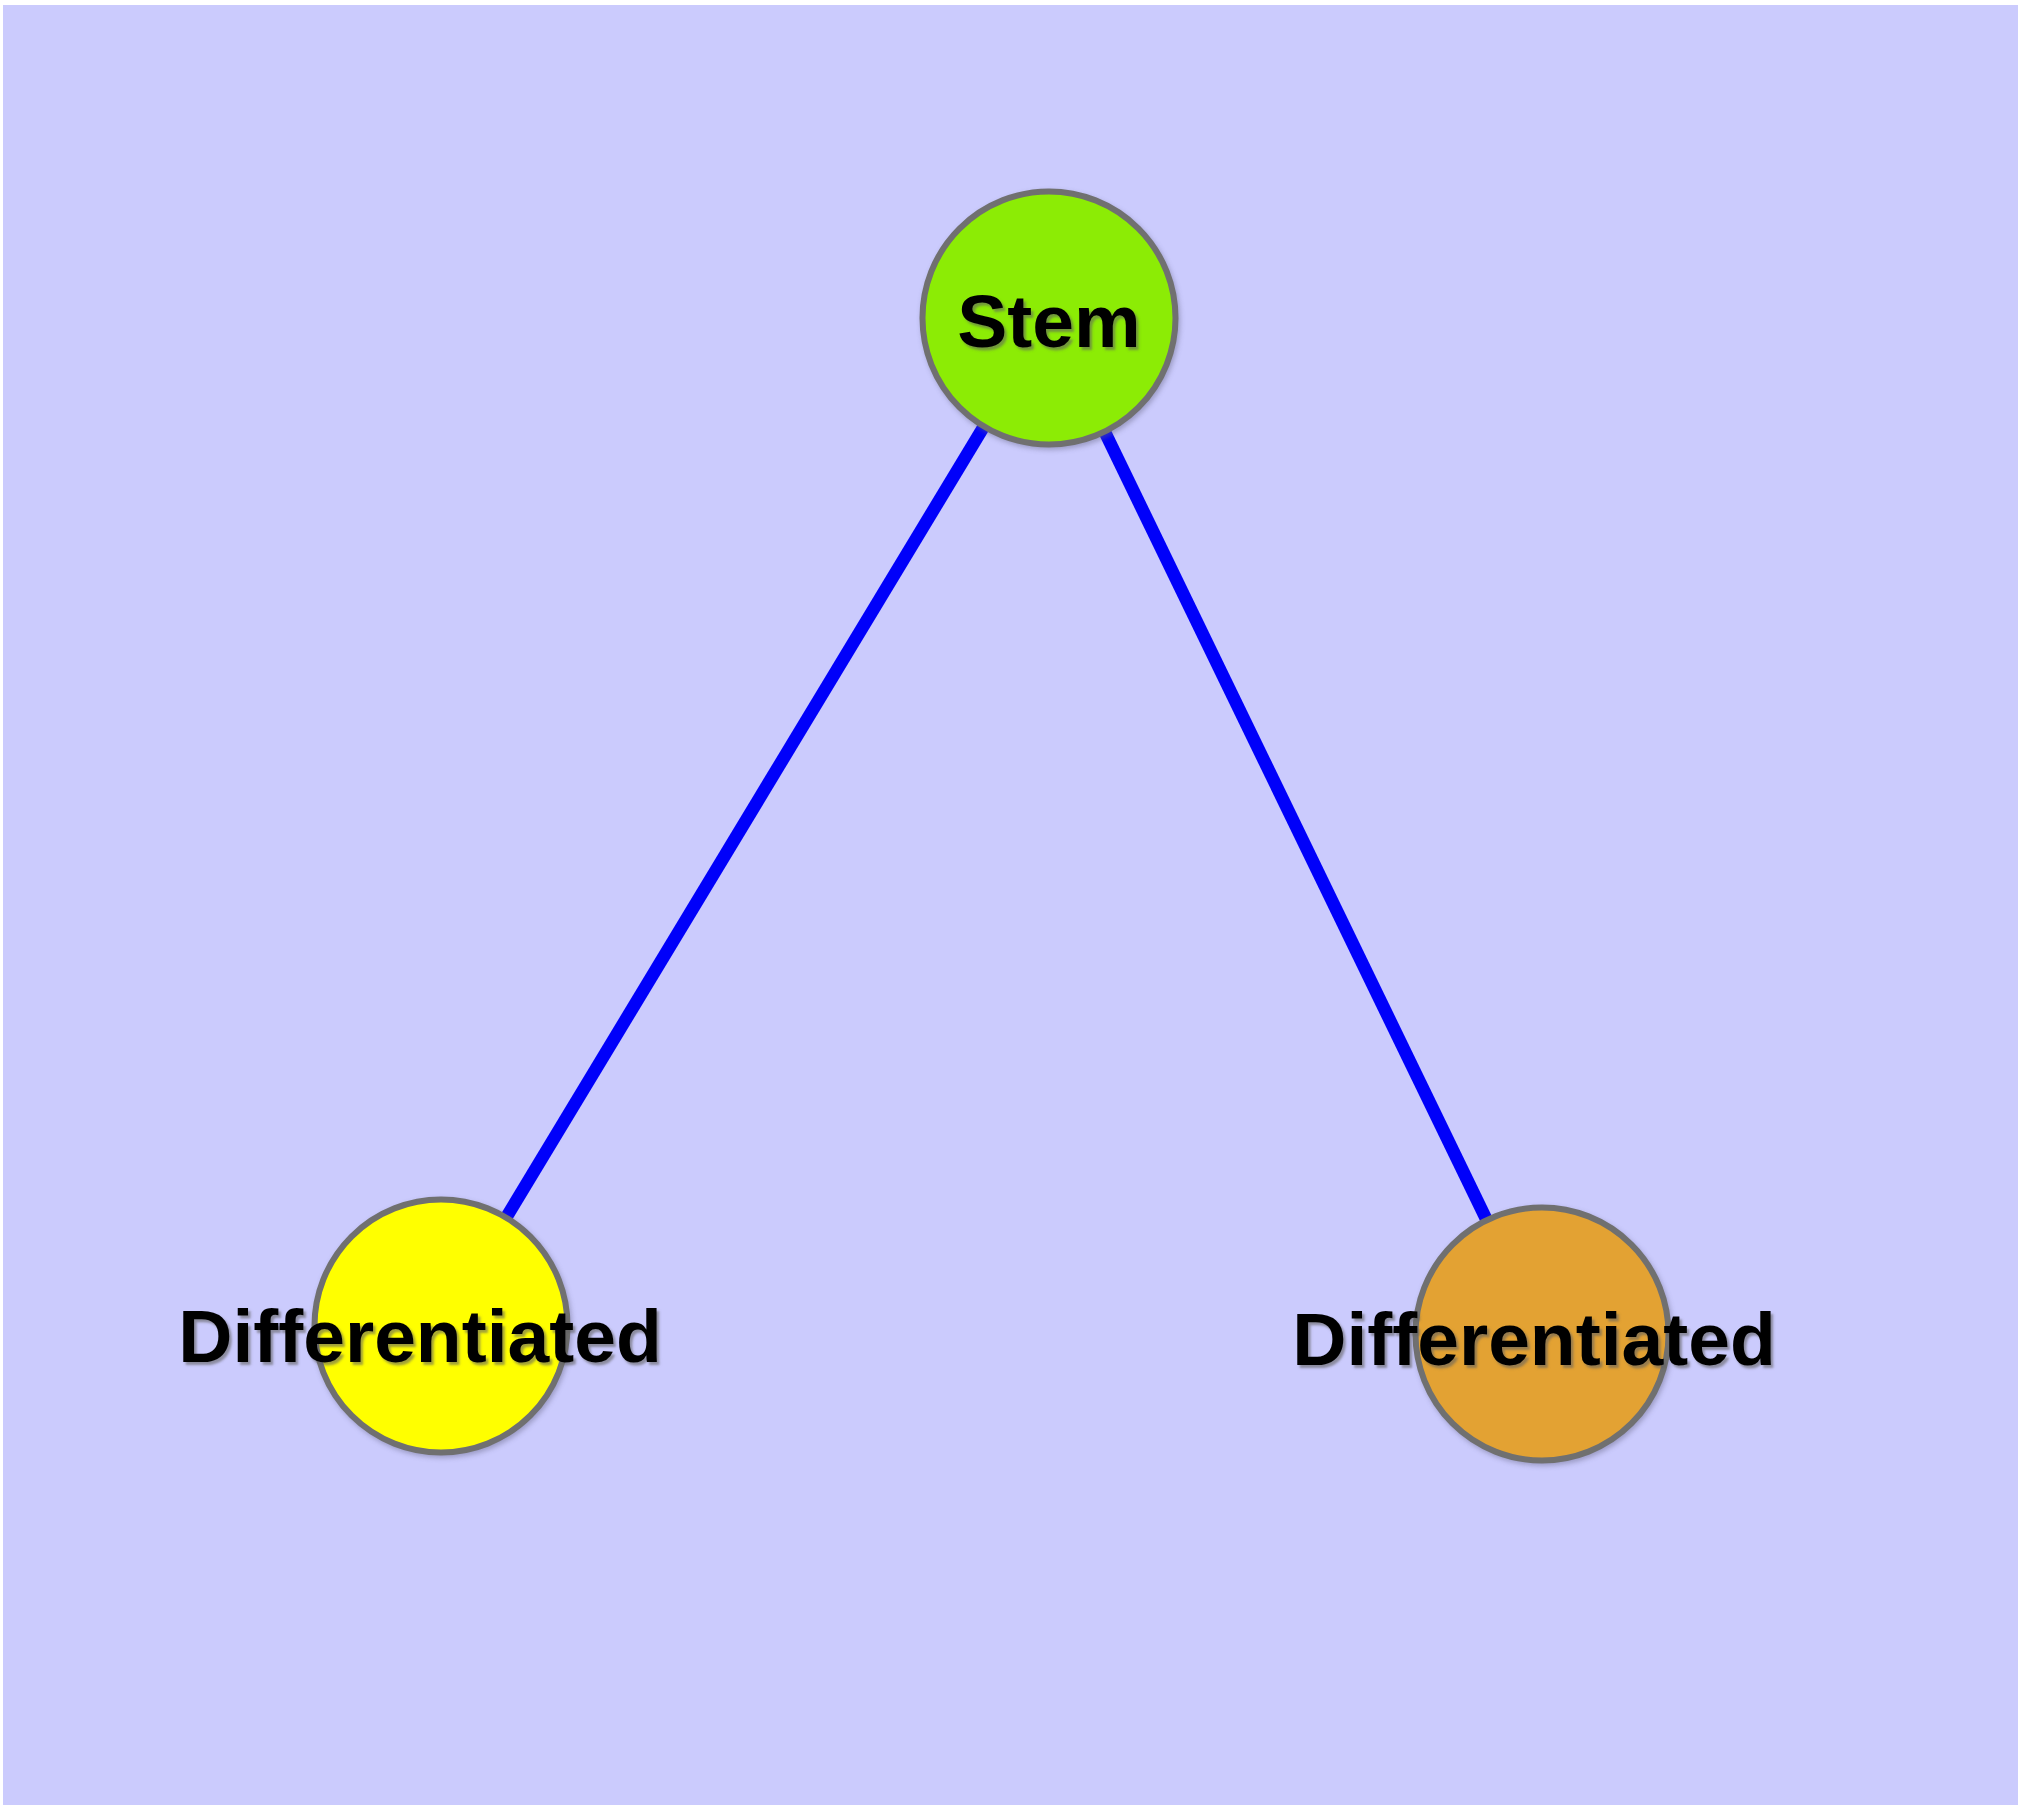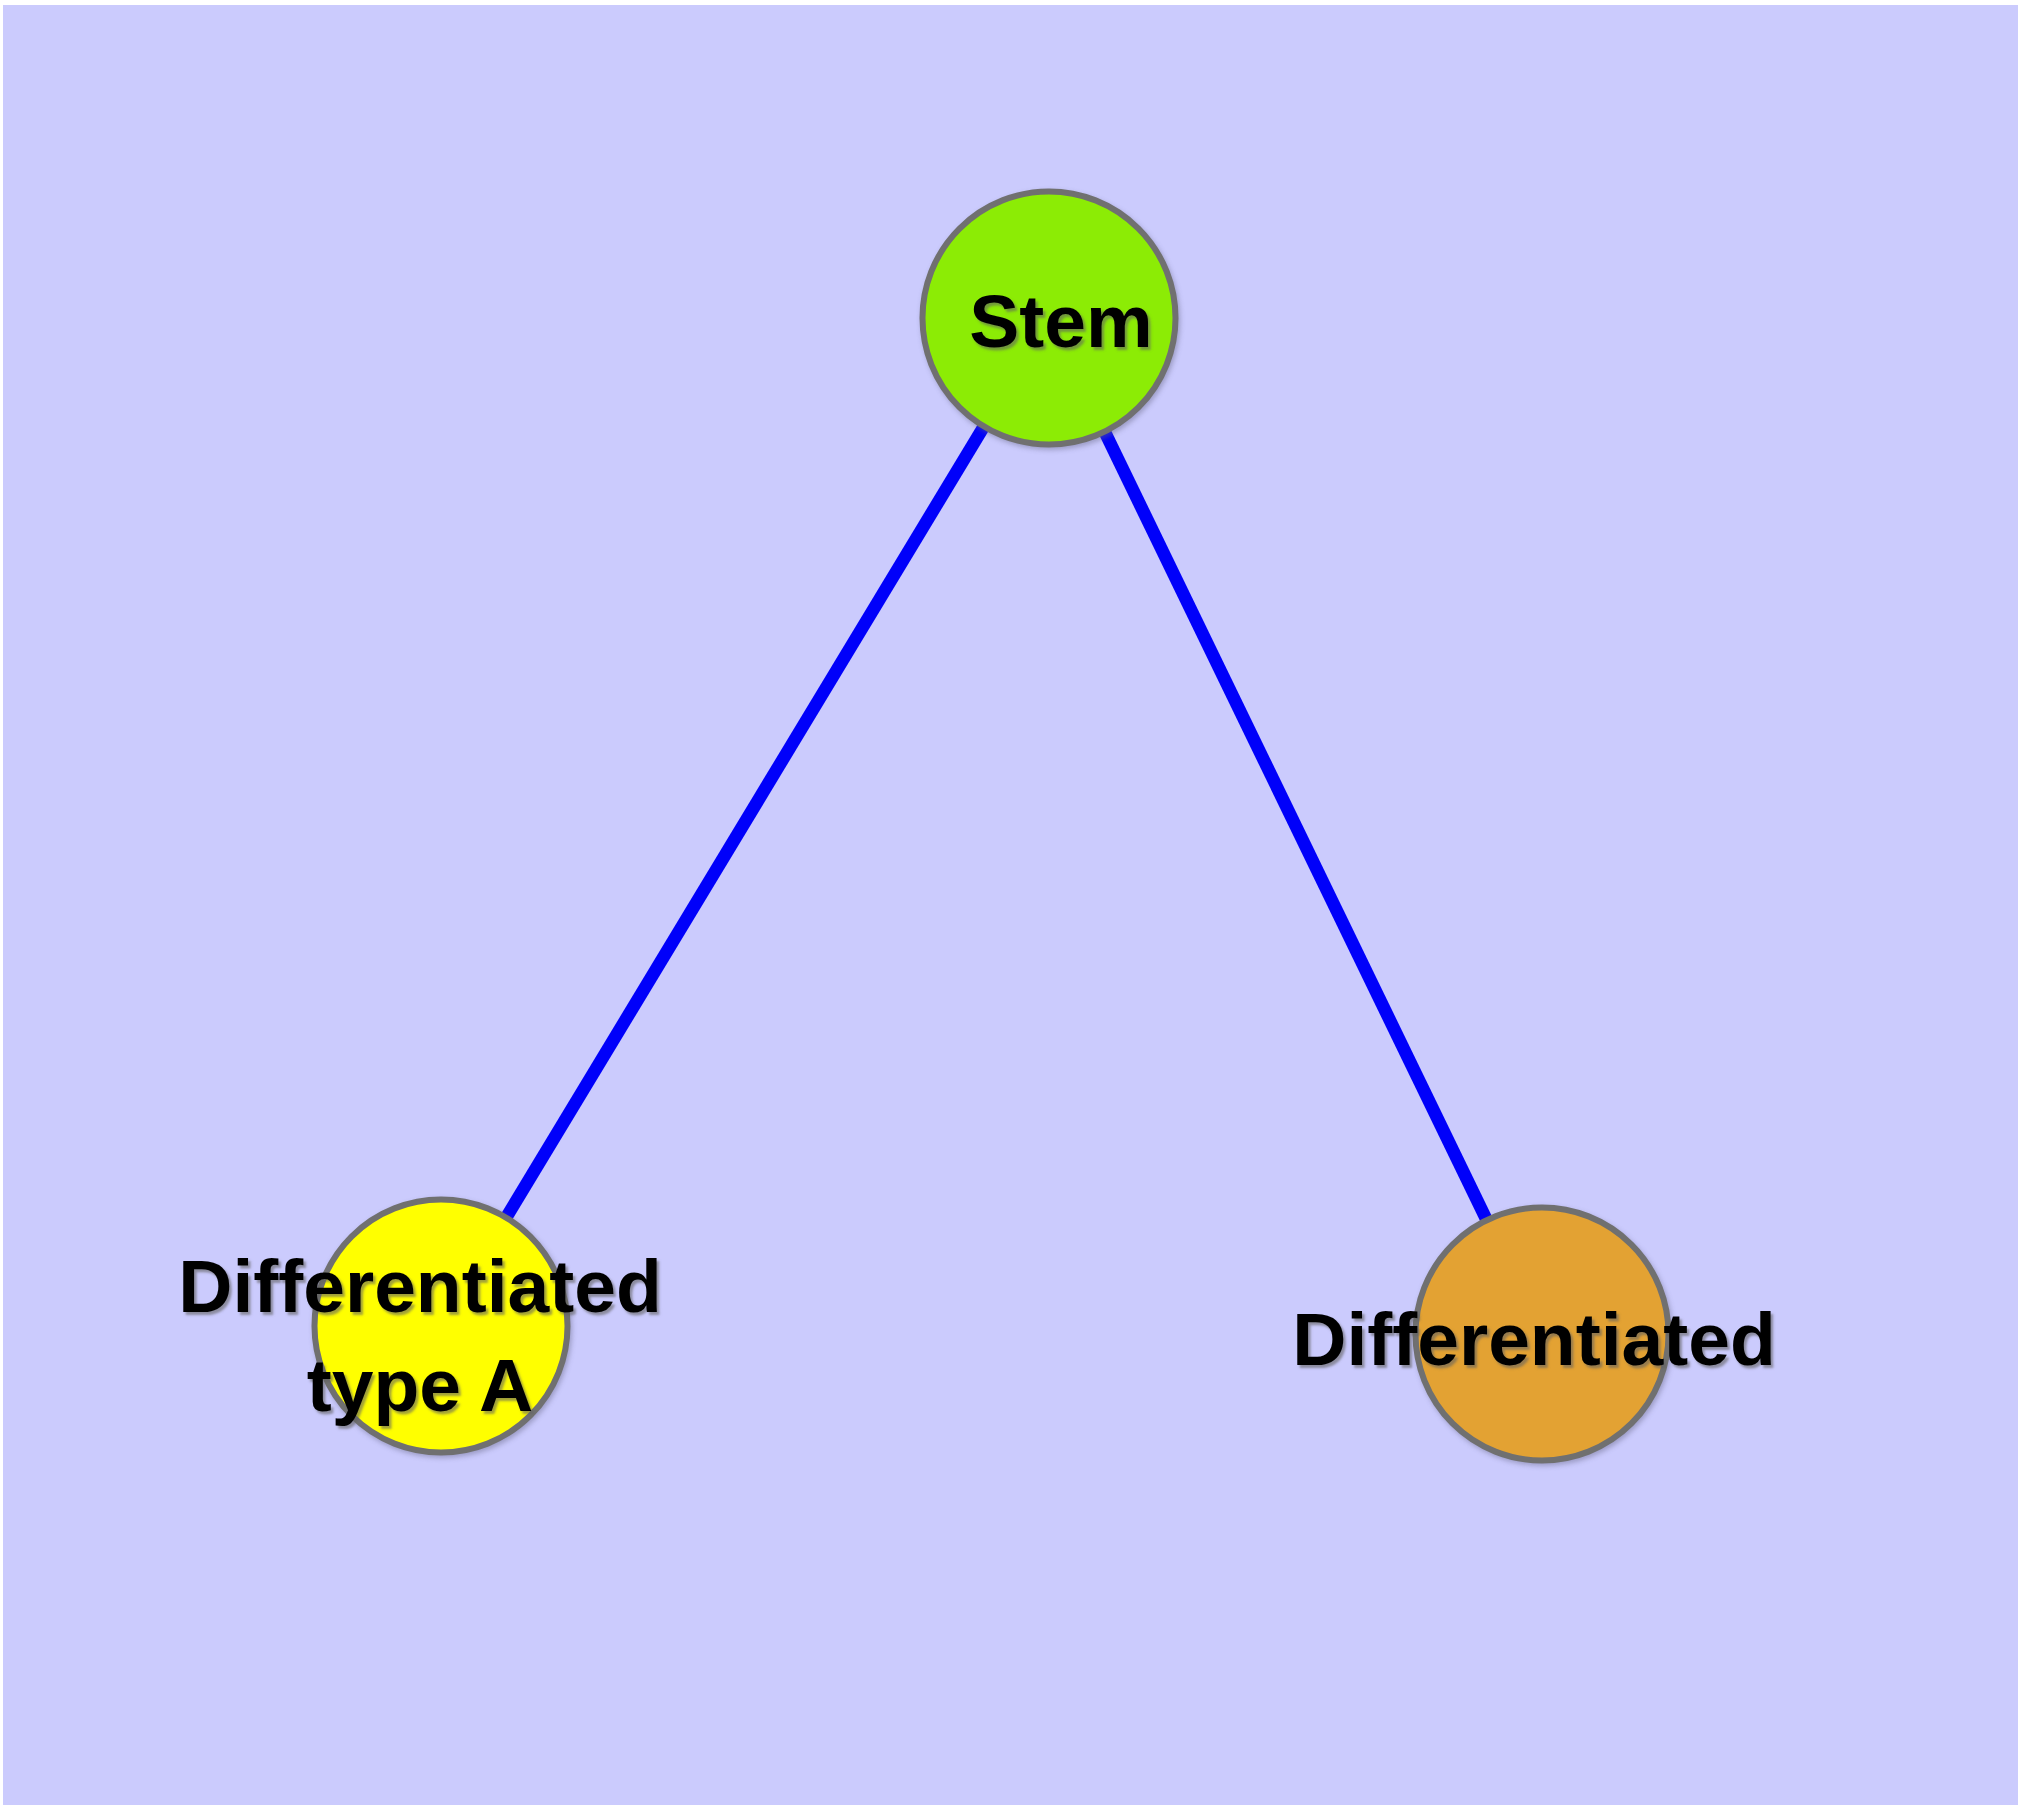--- a/index.html
+++ b/index.html
@@ -65,27 +65,26 @@
 
   <svg id="edges" viewBox="0 0 2384 2138" xmlns="http://www.w3.org/2000/svg">
     <line x1="1238" y1="375" x2="520" y2="1564" stroke="#0000FA" stroke-width="15"></line>
     <line x1="1238" y1="375" x2="1819" y2="1574" stroke="#0000FA" stroke-width="15"></line>
   </svg>
 
   <div class="node" style="left: 1049px; top: 318px; width: 259px; height: 259px; background: rgb(140, 236, 5); border: 6px solid rgb(112, 112, 112);"></div>
   <div class="node" style="left: 441px; top: 1326px; width: 259px; height: 259px; background: rgb(255, 255, 0); border: 6px solid rgb(112, 112, 112);"></div>
   <div class="node" style="left: 1542px; top: 1334px; width: 259px; height: 259px; background: rgb(227, 162, 51); border: 6px solid rgb(112, 112, 112);"></div>
 
-  <div class="node-label" style="left: 1049px; top: 321px; color: rgb(0, 0, 0); font-size: 75px; margin-left: 12px;">
+  <div class="node-label" style="left: 1049px; top: 321px; color: rgb(0, 0, 0); font-size: 75px;">
     <span class="label-line">Stem</span>
   </div>
 
   <div class="node-label" style="left: 420px; top: 1336px; color: rgb(0, 0, 0); font-size: 75px;">
     <span class="label-line">Differentiated</span>
-    <span class="label-line">type A</span>
   </div>
 
   <div class="node-label" style="left: 1534px; top: 1339px; color: rgb(0, 0, 0); font-size: 75px;">
     <span class="label-line">Differentiated</span>
   </div>
 
 </div>
 
 
 </body></html>

